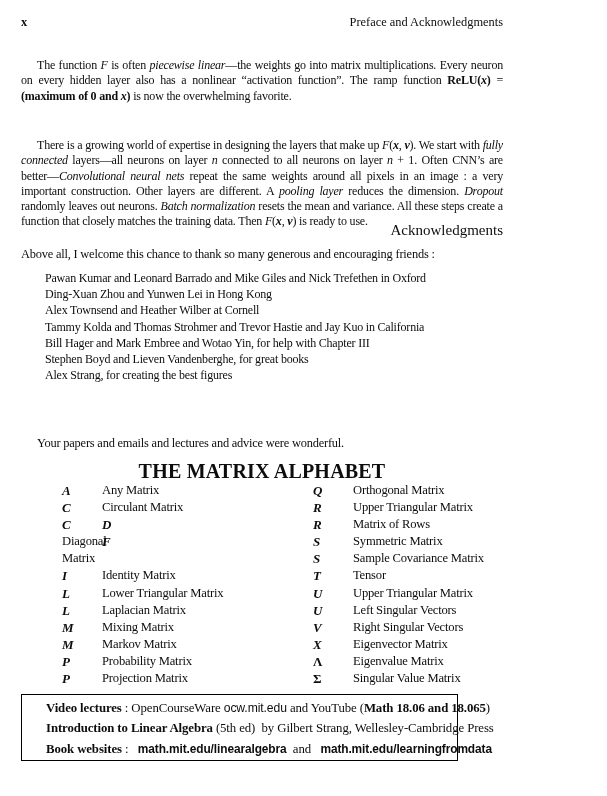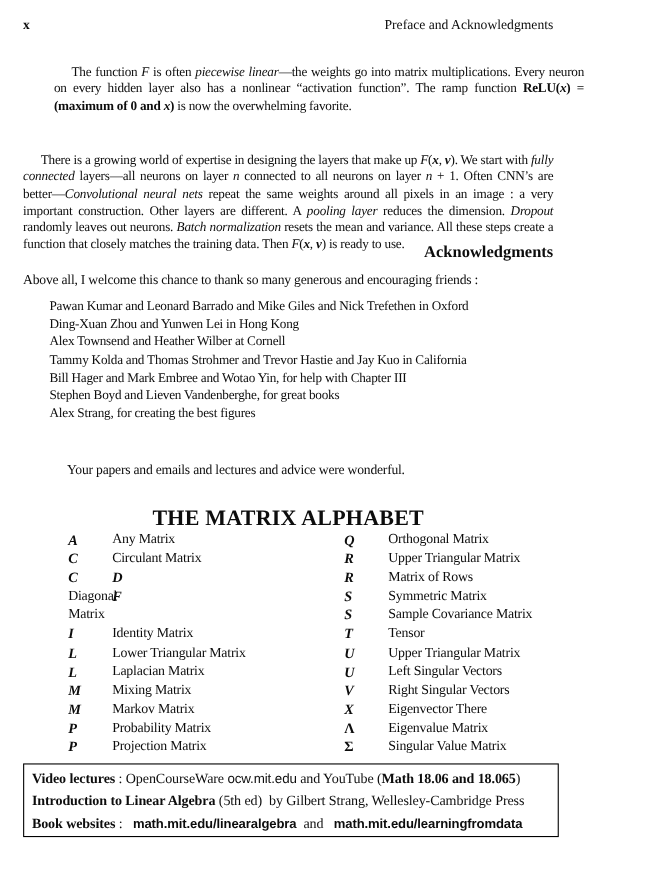--- a/index.html
+++ b/index.html
@@ -11,45 +11,45 @@
   .abs{position:absolute;}
   
   .header{top:15px;left:21px;width:482px;display:flex;justify-content:space-between;font-size:12.4px;}
   .pageno{font-weight:bold;}
   
   .bodypara{
     left:21px;width:482px;text-align:justify;
     font-size:12px;line-height:15.3px;letter-spacing:-0.2px;
     text-indent:16px;
   }
-  .para1{top:46px;margin-left:28px;}
+  .para1{top:46px;}
   .para2{top:106px;margin-top:32px;}
   .seg-r{}
   .seg-i{font-style:italic;}
   .seg-b{font-weight:bold;}
   .seg-bi{font-weight:bold;font-style:italic;}
   .seg-sf{font-family:"Liberation Sans", sans-serif;font-size:0.95em;}
   .seg-bsf{font-family:"Liberation Sans", sans-serif;font-weight:bold;font-size:0.93em;}
   
-  .ack-heading{top:222px;left:21px;width:482px;text-align:right;font-weight:bold;font-size:15px;}
+  .ack-heading{top:222px;left:21px;width:482px;text-align:right;font-weight:normal;font-size:15px;}
   .ack-intro{top:247px;left:21px;width:482px;font-size:12.4px;letter-spacing:-0.2px;}
   .friends{top:270px;left:45px;width:458px;font-size:12px;line-height:16.2px;letter-spacing:-0.2px;}
-  .closing{top:420px;left:37px;width:466px;font-size:12.4px;letter-spacing:-0.2px;margin-left:24px;}
+  .closing{top:436px;left:37px;width:466px;font-size:12.4px;letter-spacing:-0.2px;}
   
   .alpha-title{top:460px;left:21px;width:482px;text-align:center;font-weight:bold;font-size:20px;letter-spacing:0.2px;}
   .mx-table{top:482px;display:grid;grid-template-columns:40px auto;line-height:17.1px;}
   .mx-left{left:62px;width:250px;}
   .mx-right{left:313px;width:190px;}
   .mx-letter{font-weight:bold;font-style:italic;font-size:13px;}
   .mx-letter.upright{font-style:normal;}
   .mx-name{font-size:12.6px;letter-spacing:-0.2px;}
   
   .infobox{
-    top:694px;left:21px;width:487px;height:67px;box-sizing:border-box;
-    border:1.2px solid #000;padding:3px 7px 0 7px;
+    top:694px;left:21px;width:437px;height:67px;box-sizing:border-box;
+    border:1.2px solid #000;padding:3px 7px 0 24px;
   }
   .info-line{font-size:12.8px;line-height:20.4px;white-space:nowrap;letter-spacing:-0.1px;}
 </style>
 </head>
 <body>
 
 <div class="abs header">
   <span class="pageno">x</span>
   <span>Preface and Acknowledgments</span>
 </div>
@@ -108,21 +108,21 @@
     <div class="mx-name">Sample Covariance Matrix</div>
     <div class="mx-letter">T</div>
     <div class="mx-name">Tensor</div>
     <div class="mx-letter">U</div>
     <div class="mx-name">Upper Triangular Matrix</div>
     <div class="mx-letter">U</div>
     <div class="mx-name">Left Singular Vectors</div>
     <div class="mx-letter">V</div>
     <div class="mx-name">Right Singular Vectors</div>
     <div class="mx-letter">X</div>
-    <div class="mx-name">Eigenvector There</div>
+    <div class="mx-name">Eigenvector Matrix</div>
     <div class="mx-letter upright">Λ</div>
     <div class="mx-name">Eigenvalue Matrix</div>
     <div class="mx-letter upright">Σ</div>
     <div class="mx-name">Singular Value Matrix</div>
   </div>
 
 <div class="abs infobox">
     <div class="info-line"><span class="seg-b">Video lectures</span><span class="seg-r">&nbsp;: OpenCourseWare </span><span class="seg-sf">ocw.mit.edu</span><span class="seg-r"> and YouTube (</span><span class="seg-b">Math 18.06 and 18.065</span><span class="seg-r">)</span></div>
     <div class="info-line"><span class="seg-b">Introduction to Linear Algebra</span><span class="seg-r"> (5th ed) by Gilbert Strang, Wellesley-Cambridge Press</span></div>
     <div class="info-line"><span class="seg-b">Book websites</span><span class="seg-r">&nbsp;:  </span><span class="seg-bsf">math.mit.edu/linearalgebra</span><span class="seg-r"> and  </span><span class="seg-bsf">math.mit.edu/learningfromdata</span></div>

